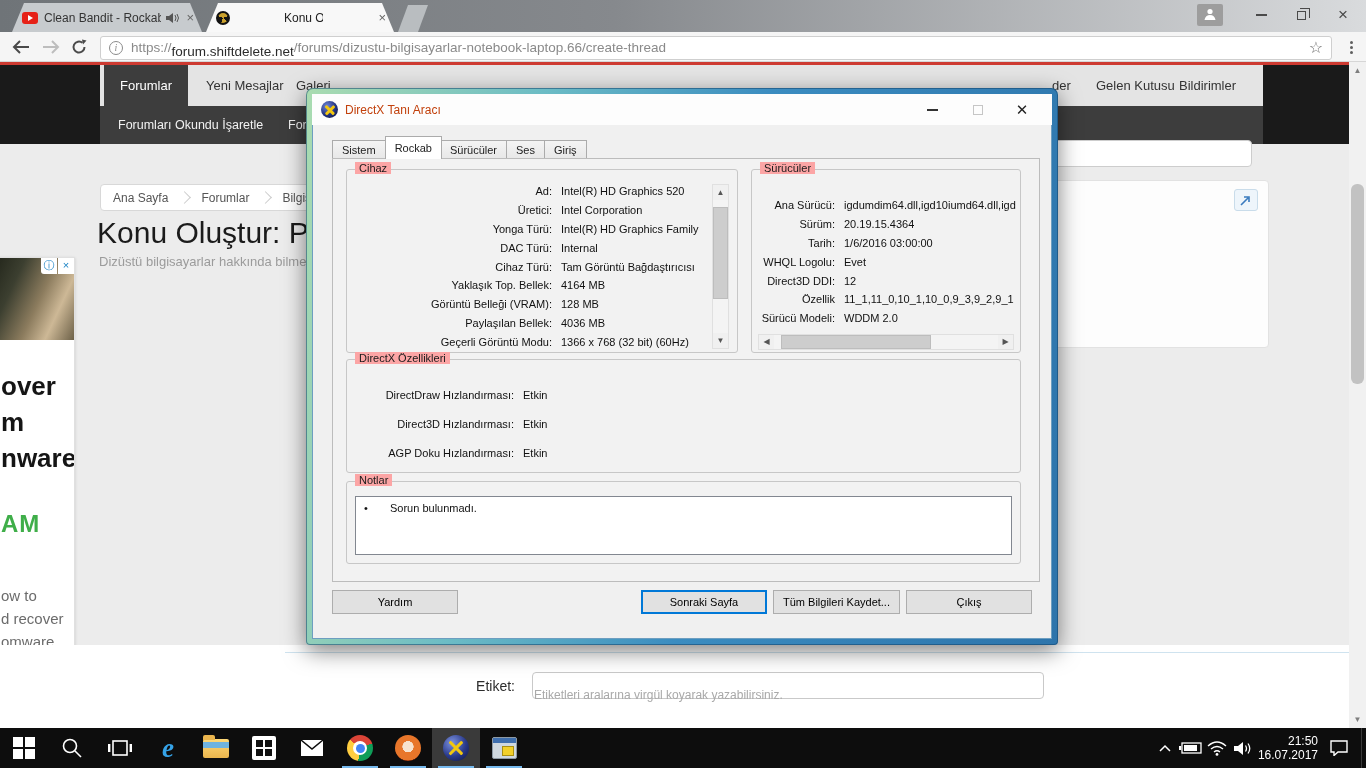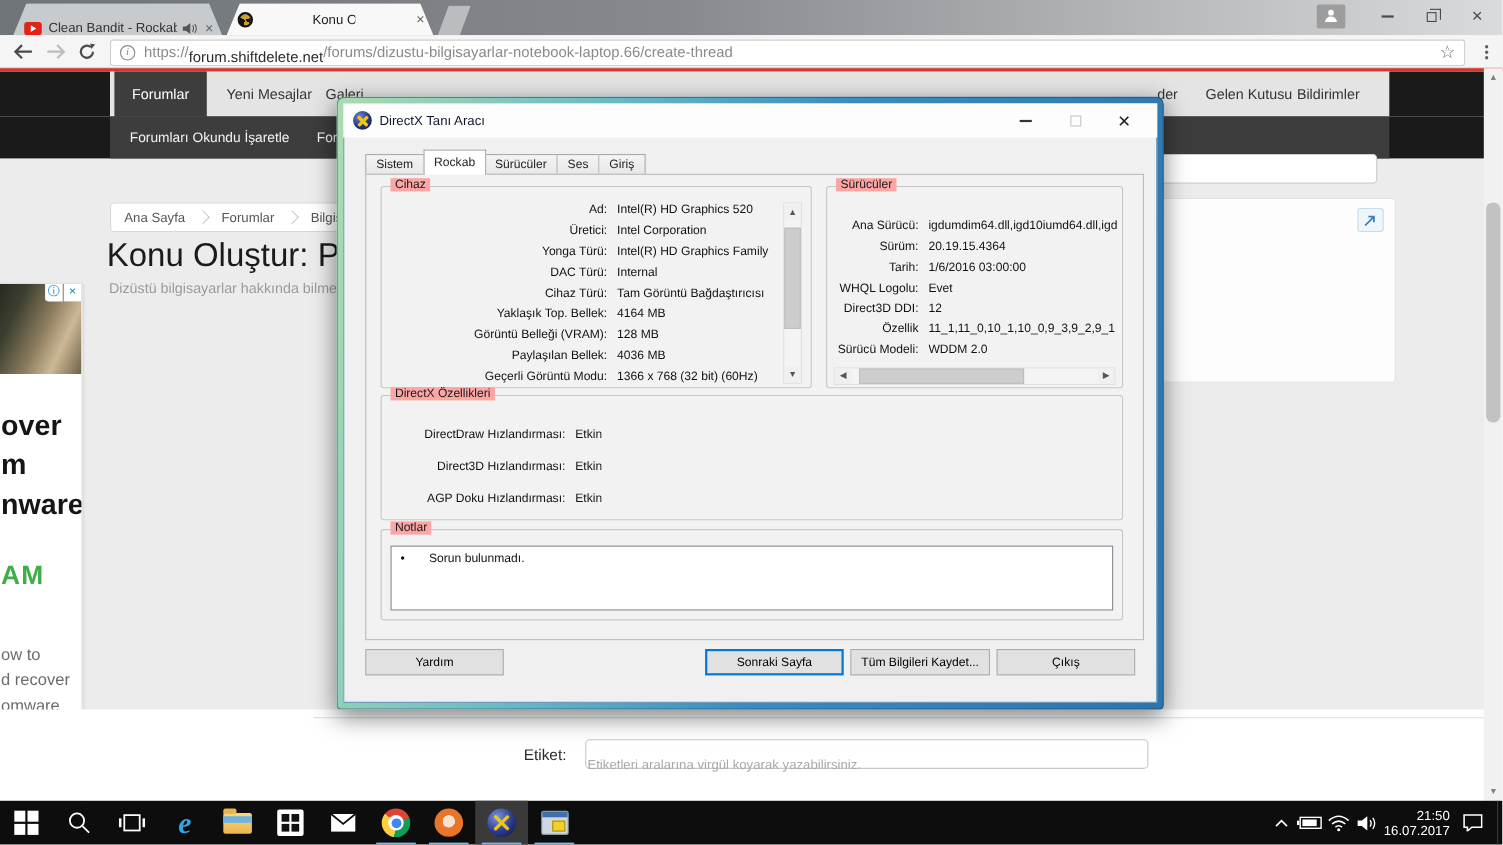--- a/index.html
+++ b/index.html
@@ -4,21 +4,21 @@
 <style>
   * { margin:0; padding:0; box-sizing:border-box; }
   body { font-family:"Liberation Sans",sans-serif; }
   #screen { position:relative; width:1366px; height:768px; overflow:hidden; background:#ededed; }
 
   
   .tabstrip { position:absolute; top:0; left:0; width:1366px; height:32px;
     background:linear-gradient(to right,#6f7478 0%,#86898d 45%,#d9dbdd 100%); }
   .btab { position:absolute; top:3px; height:29px; display:flex; align-items:center; padding:0 8px 0 10px;
     clip-path:polygon(12px 0, calc(100% - 12px) 0, 100% 100%, 0 100%); font-size:12px; color:#333; }
-  .btab.inactive { background:#c7cbce;align-items:flex-end; }
+  .btab.inactive { background:#c7cbce; }
   .btab.active { background:#f8f8f8; color:#222; }
   .btab .t { white-space:nowrap; overflow:hidden; max-width:150px; }
   .favyt { width:16px; height:12px; background:#e62117; border-radius:3px; position:relative; flex:0 0 auto; margin-right:6px;}
   .favyt:before { content:""; position:absolute; left:6px; top:3px; border-left:5px solid #fff; border-top:3px solid transparent; border-bottom:3px solid transparent;}
   .favsdn { width:14px; height:14px; border-radius:50%; flex:0 0 auto; margin-right:6px;
     background:conic-gradient(#caa12d 0 70deg,#141414 70deg 130deg,#caa12d 130deg 200deg,#141414 200deg 290deg,#caa12d 290deg 360deg); border:2px solid #111;}
   .tclose { font-size:13px; color:#666; margin-left:7px; line-height:1; }
   .newtab { position:absolute; left:398px; top:5px; width:30px; height:27px; background:#b9bdc0;
     clip-path:polygon(10px 0,100% 0,calc(100% - 10px) 100%,0 100%); }
   .profilebtn { position:absolute; left:1197px; top:4px; width:26px; height:22px; background:#9d9d9d; border-radius:2px; }
@@ -85,21 +85,21 @@
   .dlg { position:absolute; left:306px; top:88px; width:752px; height:557px; padding:6px; z-index:50;
     border-radius:7px 7px 4px 4px;
     background:linear-gradient(100deg,#aadcb0 0%,#6cbcc5 28%,#3b8cc0 55%,#2d74ab 100%);
     box-shadow:0 6px 22px rgba(0,0,0,.5), inset 0 0 0 1px rgba(20,70,110,.55); }
   .dlgin { position:relative; width:100%; height:100%; background:#f0f0f0; box-shadow:inset 0 0 0 1px #6d9ec0; font-size:11px; color:#111; }
   .dtitle { position:absolute; left:0; top:0; right:0; height:31px; background:#fdfdfd; display:flex; align-items:center; padding-left:9px; }
   .dxball { width:17px; height:17px; border-radius:50%; background:radial-gradient(circle at 35% 30%,#6f86d8 0%,#23337e 55%,#0b1336 100%); position:relative; flex:0 0 auto;}
   .dxball i,.dxtask i { position:absolute; left:50%; top:50%; width:72%; height:2.5px; background:#f2c70f; border-radius:1px;}
   .dxball i:first-child { transform:translate(-50%,-50%) rotate(45deg); }
   .dxball i:last-child { transform:translate(-50%,-50%) rotate(-45deg); }
-  .dtitletxt { margin-left:7px; font-size:12px; color:#0f172a; }
+  .dtitletxt { margin-left:7px; font-size:12px; color:#c2410c; }
   .dcap { position:absolute; top:6px; width:32px; height:20px; display:flex; align-items:center; justify-content:center; }
   .dmin i { width:11px; height:2px; background:#333; }
   .dmax i { width:10px; height:10px; border:1px solid #c6c6c6; }
   .dclose { font-size:15px; color:#222; }
 
   .dtabs { position:absolute; left:20px; top:44px; height:21px; display:flex; align-items:flex-end; }
   .dtab { height:19px; padding:0 9px; background:linear-gradient(#f4f4f4,#e8e8e8); border:1px solid #ababab; border-left:none; display:flex; align-items:center; color:#222;}
   .dtab:first-child { border-left:1px solid #ababab; }
   .dtab.sel { height:23px; background:#fff; border-left:1px solid #ababab; border-bottom:none; position:relative; z-index:2; margin:0 -1px; }
   .dpage { position:absolute; left:20px; top:64px; width:708px; height:424px; background:#f2f2f2; border:1px solid #bcbcbc; }

